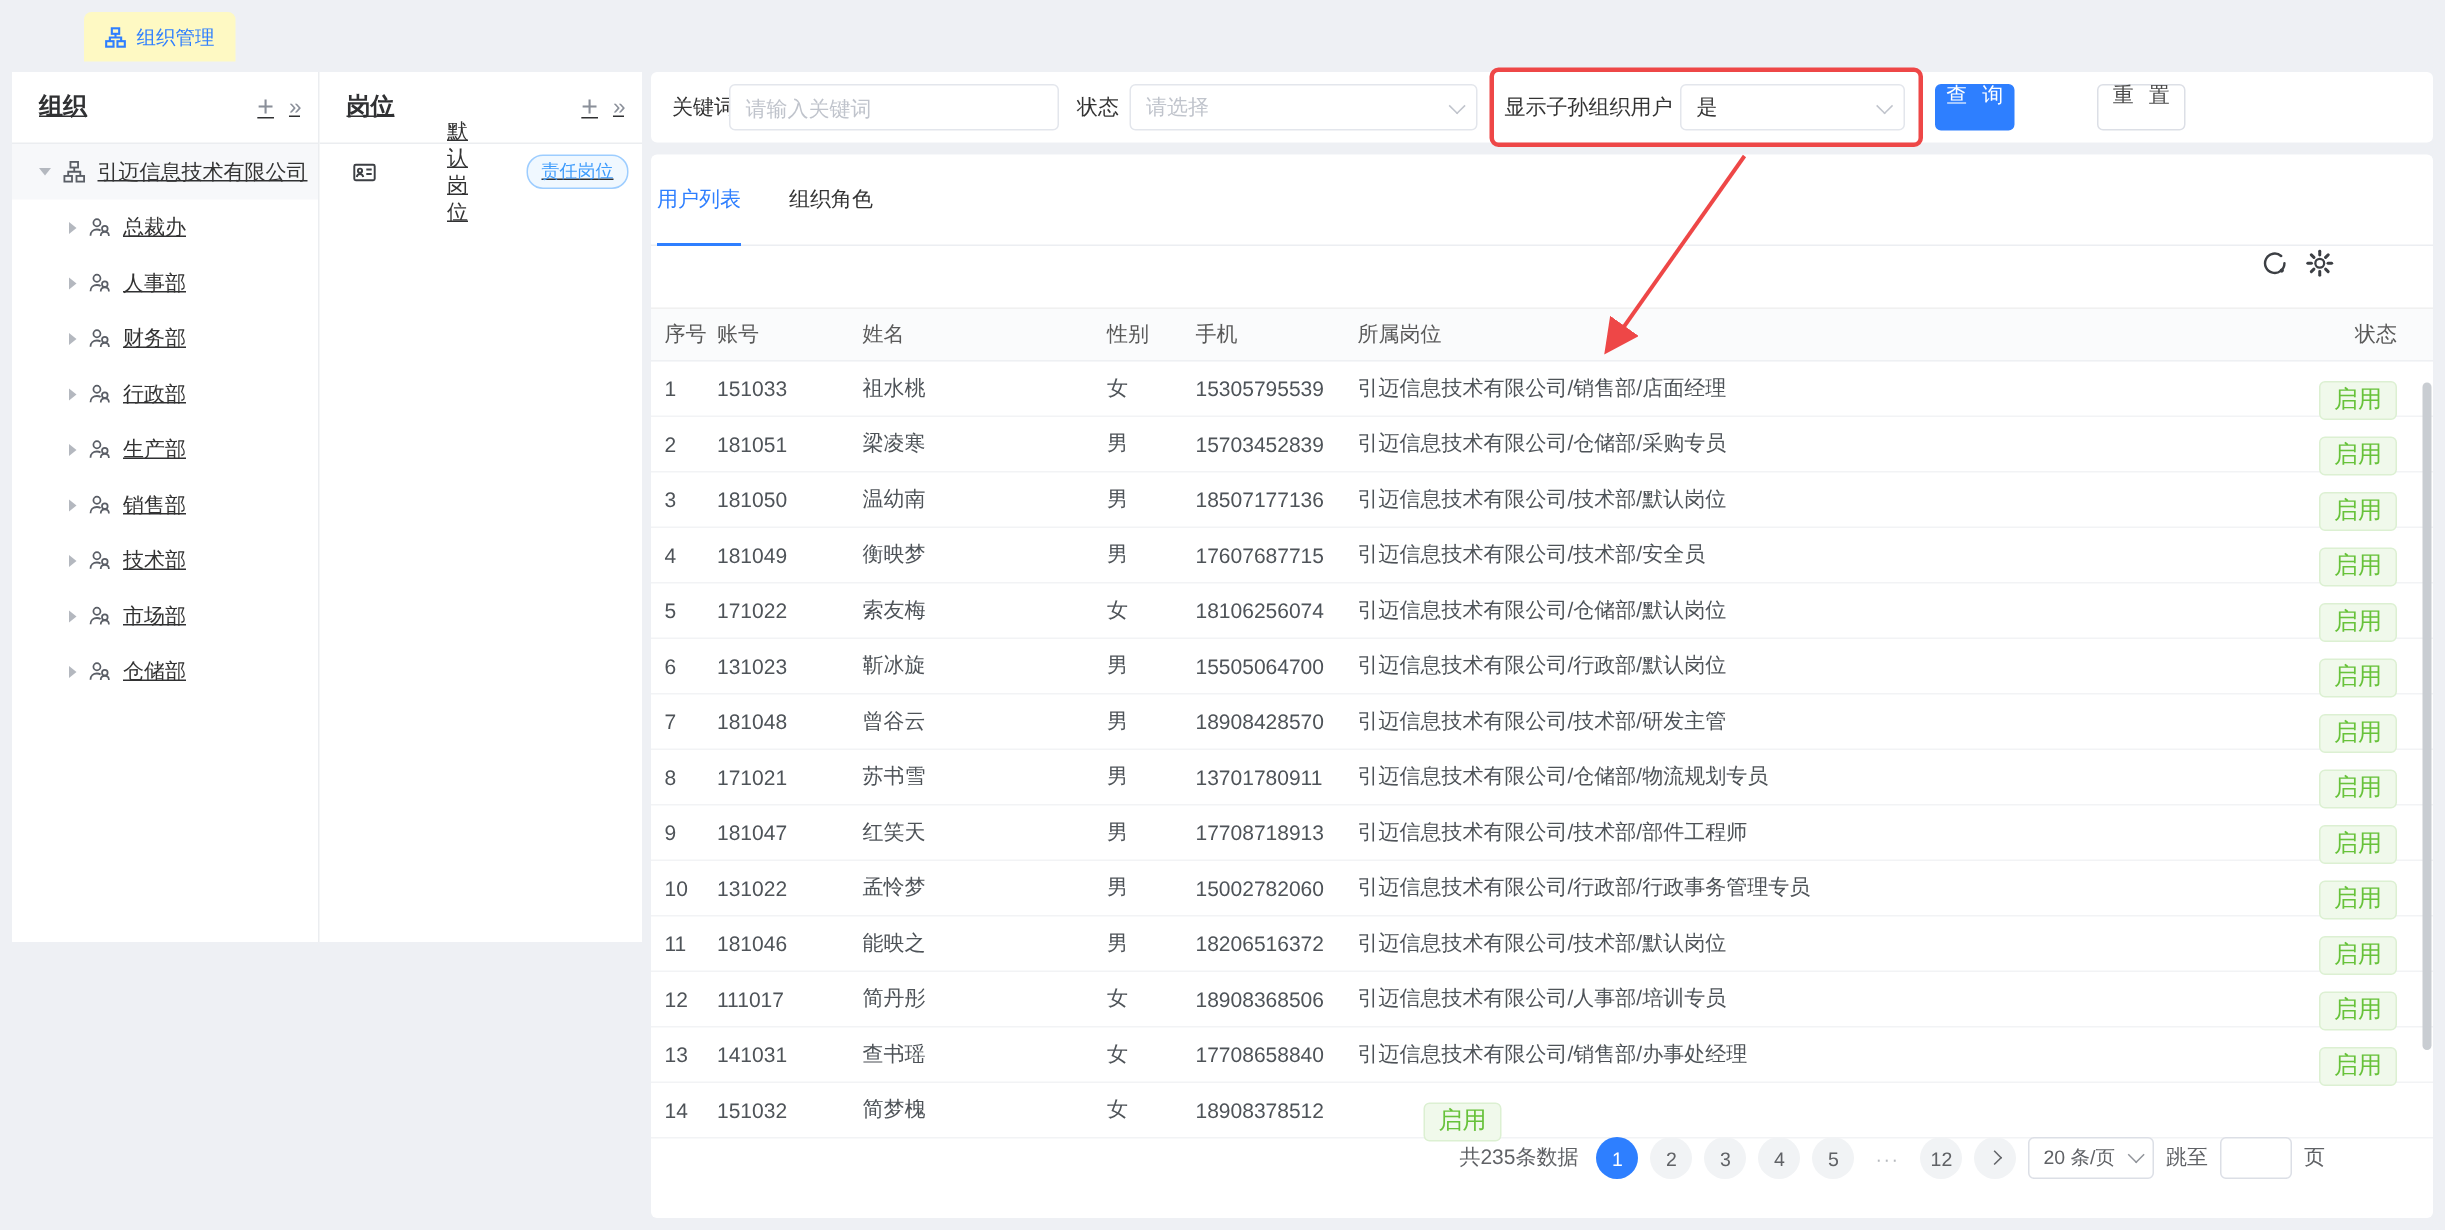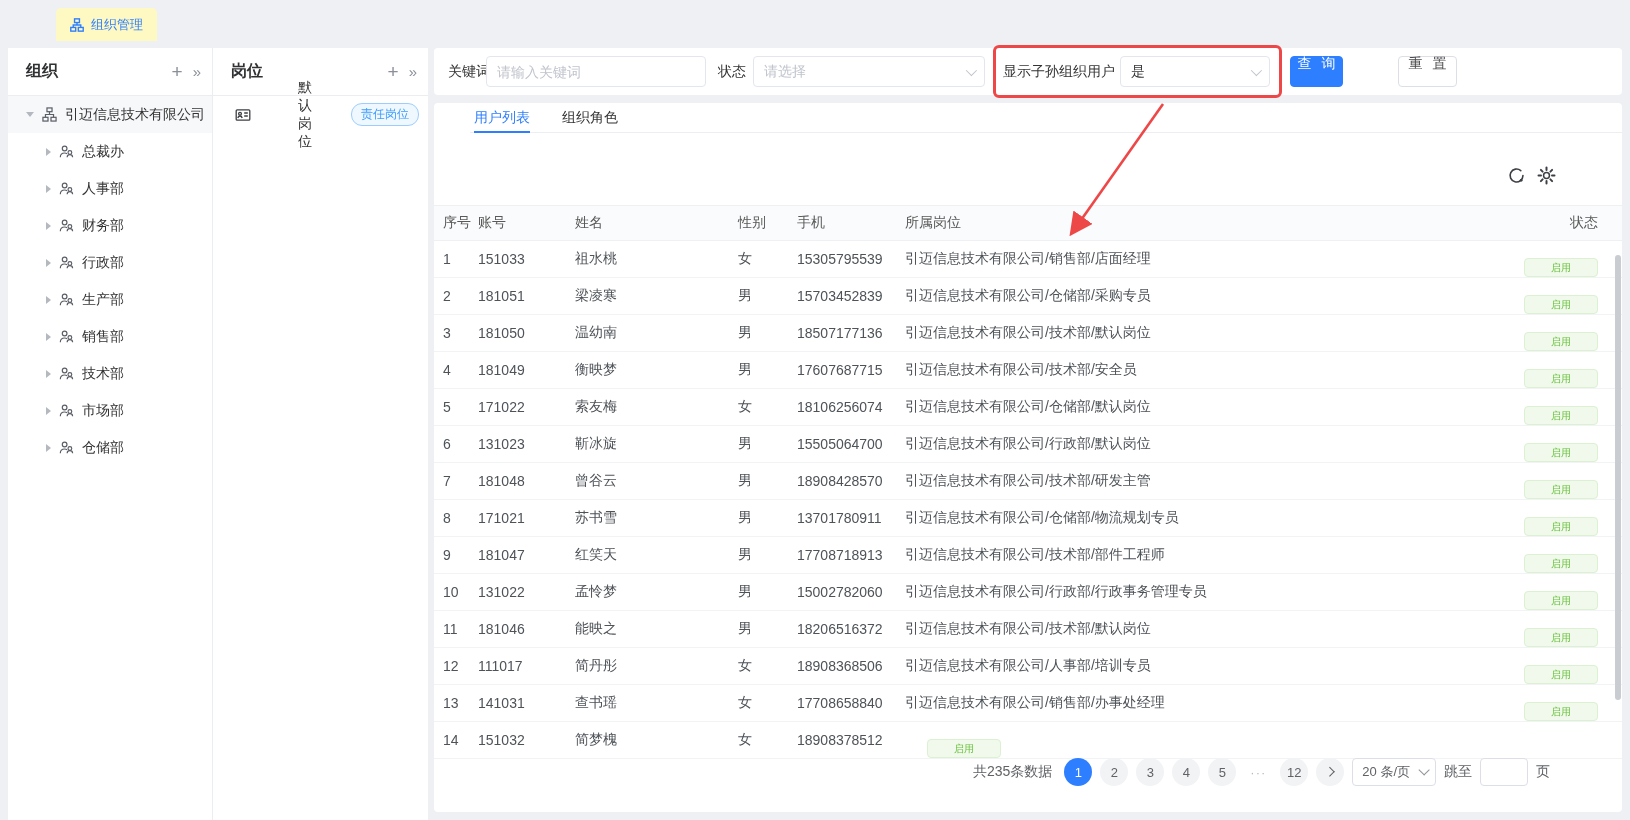--- a/index.html
+++ b/index.html
@@ -11,21 +11,21 @@
   :root { --primary:#2e7fff; --success:#67c23a; --red:#ee4747; }
 
   
   .top-tab {
     position:absolute; left:56px; top:8px; height:33px; padding:0 14px;
     background:#fef9c3; border-radius:5px 5px 0 0; display:flex; align-items:center; gap:7px;
     color:var(--primary); font-size:13px; cursor:pointer;
   }
 
   
-  .left-wrap { position:absolute; left:8px; top:48px; width:420px; height:772px; background:#fff; display:flex; }
+  .left-wrap { position:absolute; left:8px; top:48px; width:420px; height:580px; background:#fff; display:flex;text-decoration:underline; }
   .panel { height:100%; }
   .panel.org { width:205px; border-right:1px solid #ebedf0; }
   .panel.pos { width:215px; }
   .panel-header {
     height:48px; border-bottom:1px solid #ebedf0; display:flex; align-items:center;
     padding:0 12px 0 18px;
   }
   .panel-title { font-size:16px; font-weight:700; color:#303133; flex:1; }
   .panel-icons { display:flex; align-items:center; gap:10px; color:#8a8f99; }
   .icon-plus { font-size:19px; line-height:1; cursor:pointer; }
@@ -57,35 +57,35 @@
   .f-box input::placeholder { color:#c0c4cc; }
   .ph { color:#c0c4cc; flex:1; }
   .val { color:#333; flex:1; }
   .chev { width:8px; height:8px; border-right:1.4px solid #c0c4cc; border-bottom:1.4px solid #c0c4cc; transform:rotate(45deg) translateY(-2px); }
   .btn { position:absolute; top:8px; height:31px; border-radius:4px; font-size:14px; display:flex; align-items:center; justify-content:center; cursor:pointer; letter-spacing:3px; padding:0 2px 16px 5px;}
   .btn-primary { background:var(--primary); color:#fff; border:1px solid var(--primary); }
   .btn-plain { background:#fff; color:#4a4a4a; border:1px solid #dcdfe6; }
 
   
   .main-card { position:absolute; left:434px; top:103px; width:1188px; height:709px; background:#fff; border-radius:4px; }
-  .tabs { height:30px; border-bottom:1px solid #eceef2; display:flex; padding-left:4px; gap:32px;margin-left:36px; }
+  .tabs { height:61px; border-bottom:1px solid #eceef2; display:flex; padding-left:4px; gap:32px; }
   .tab { position:relative; display:flex; align-items:center; color:#333; cursor:pointer; }
   .tab.active { color:var(--primary); }
   .tab.active::after { content:""; position:absolute; left:0; right:0; bottom:-1px; height:2px; background:var(--primary); }
   .toolbar { position:absolute; top:63px; right:66px; display:flex; gap:11px; align-items:center; }
   .tool-icon { width:19px; height:19px; cursor:pointer; display:flex; align-items:center; justify-content:center; }
 
   .table { position:absolute; top:102px; left:0; right:0; }
   .trow { display:flex; align-items:center; padding-left:9px; }
   .thead { height:36px; background:#fafbfc; border-top:1px solid #f0f0f0; border-bottom:1px solid #eef0f3; color:#595959; font-weight:500; }
   .tbody .trow { height:37px; border-bottom:1px solid #f2f3f5; color:#4e5358; }
   .c-no{width:35px;} .c-account{width:97px;} .c-name{width:163px;} .c-gender{width:59px;}
   .c-phone{width:108px;} .c-position{flex:1; white-space:nowrap; overflow:hidden;}
   .c-status{width:120px; display:flex; justify-content:flex-end; padding-right:24px;}
-  .badge { font-size:10px; color:var(--success); background:#f0f9eb; border:1px solid #dcf0d2; border-radius:4px; padding:3px 26px; line-height:1.1;margin-top:16px; }
+  .badge { font-size:16px; color:var(--success); background:#f0f9eb; border:1px solid #dcf0d2; border-radius:4px; padding:3px 9px; line-height:1.1;margin-top:16px; }
 
   
   .pagination { position:absolute; bottom:26px; right:72px; display:flex; align-items:center; gap:8px; color:#606266; }
   .pg-total { margin-right:4px; }
   .page-btn {
     min-width:28px; height:28px; padding:0 6px; border-radius:14px; background:#f1f3f5; color:#606266;
     display:inline-flex; align-items:center; justify-content:center; font-size:13px; cursor:pointer;
   }
   .page-btn.active { background:var(--primary); color:#fff; }
   .page-btn.ellipsis { background:transparent; color:#b6b9be; letter-spacing:1px; cursor:default; }

